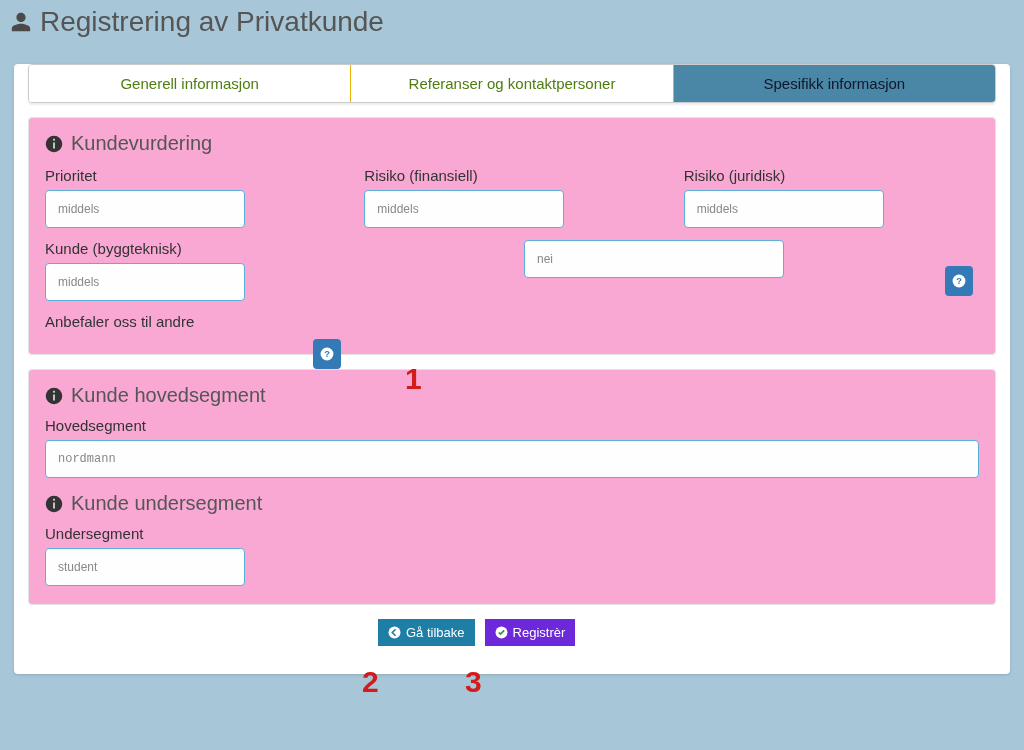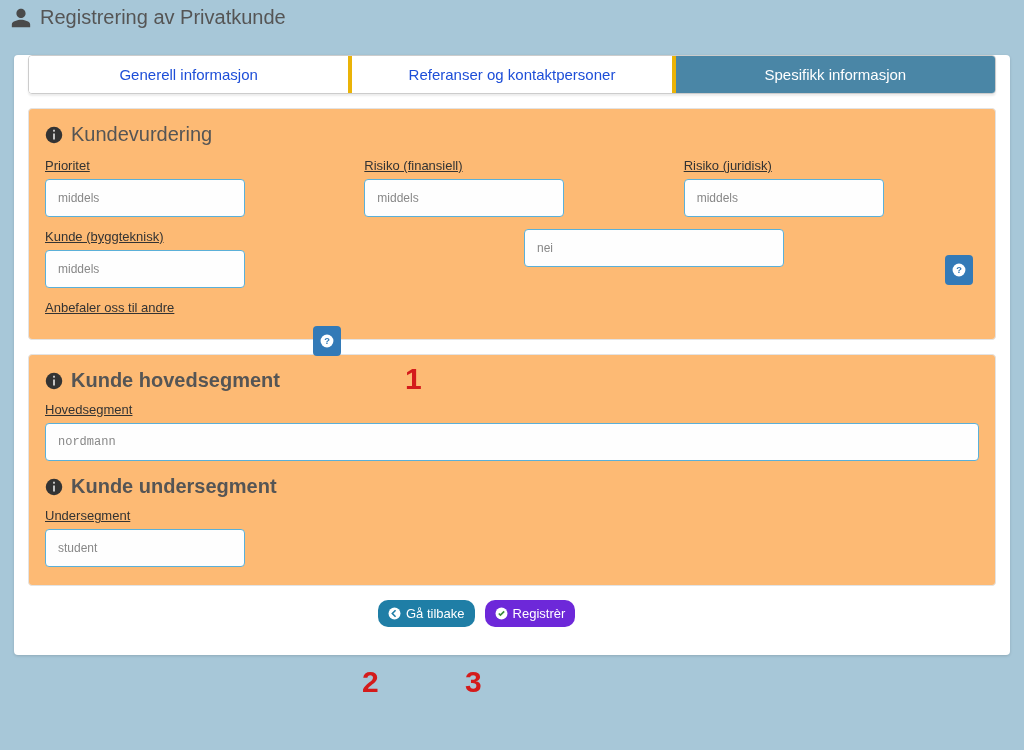--- a/index.html
+++ b/index.html
@@ -11,21 +11,21 @@
     overflow: hidden;
     color: #555;
   }
   .header {
     display: flex;
     align-items: center;
     padding: 6px 10px 12px 10px;
     color: #4a4a4a;
   }
   .header .title {
-    font-size: 20px;
+    font-size: 28px;
     font-weight: 400;
     color: #555;
     margin-left: 8px;
   }
   .user-icon {
     width: 22px;
     height: 22px;
     fill: #4a4a4a;
   }
   .card {
@@ -43,33 +43,33 @@
     overflow: hidden;
     box-shadow: 0 2px 2px rgba(0,0,0,0.08);
   }
   .tab {
     flex: 1;
     text-align: center;
     padding: 10px 8px;
     font-size: 15px;
     cursor: pointer;
     background: #fff;
-    color: #1d4ed8;
-    border-right: 4px solid #eab308;
+    color: #4d7c0f;
+    border-right: 1px solid #eab308;
   }
   .tab:last-child { border-right: none; }
   .tab.active {
     background: #4a86a6;
-    color: #ffffff;
+    color: #0f172a;
   }
   .sections {
     padding: 14px;
   }
   .panel {
-    background: #fdba74;
+    background: #f9a8d4;
     border: 1px solid #e3e3e3;
     border-radius: 4px;
     padding: 14px 16px 18px 16px;
     margin-bottom: 14px;
   }
   .panel-title {
     font-size: 20px;
     font-weight: 400;
     color: #555;
     display: flex;
@@ -84,25 +84,24 @@
   }
   .row {
     display: flex;
     gap: 24px;
     margin-bottom: 12px;
   }
   .row:last-child { margin-bottom: 0; }
   .col { flex: 1; position: relative; }
   .field-label {
     display: block;
-    font-size: 13px;
+    font-size: 15px;
     color: #333;
     margin-bottom: 6px;
     font-weight: 500;
-    text-decoration: underline;
   }
   .input {
     width: 200px;
     height: 38px;
     padding: 0 12px;
     font-size: 12px;
     color: #888;
     background: #fefefe;
     border: 1px solid #5bb0d8;
     border-radius: 4px;
@@ -140,31 +139,31 @@
     gap: 10px;
     padding: 0 0 14px 0;
     margin-left: 350px;
   }
   .btn {
     display: inline-flex;
     align-items: center;
     gap: 5px;
     padding: 6px 10px;
     border: none;
-    border-radius: 10px;
+    border-radius: 0;
     font-size: 13px;
     color: #fff;
     cursor: pointer;
   }
   .btn-back { background: #1f7ea6; }
   .btn-register { background: #6d28d9; }
   .btn svg { width: 13px; height: 13px; fill: #fff; }
   .section-title-standalone {
     font-size: 20px;
-    font-weight: 700;
+    font-weight: 400;
     color: #555;
     display: flex;
     align-items: center;
     margin: 0 0 10px 0;
   }
   .section-title-standalone .info-icon {
     width: 18px;
     height: 18px;
     margin-right: 8px;
     fill: #333;

